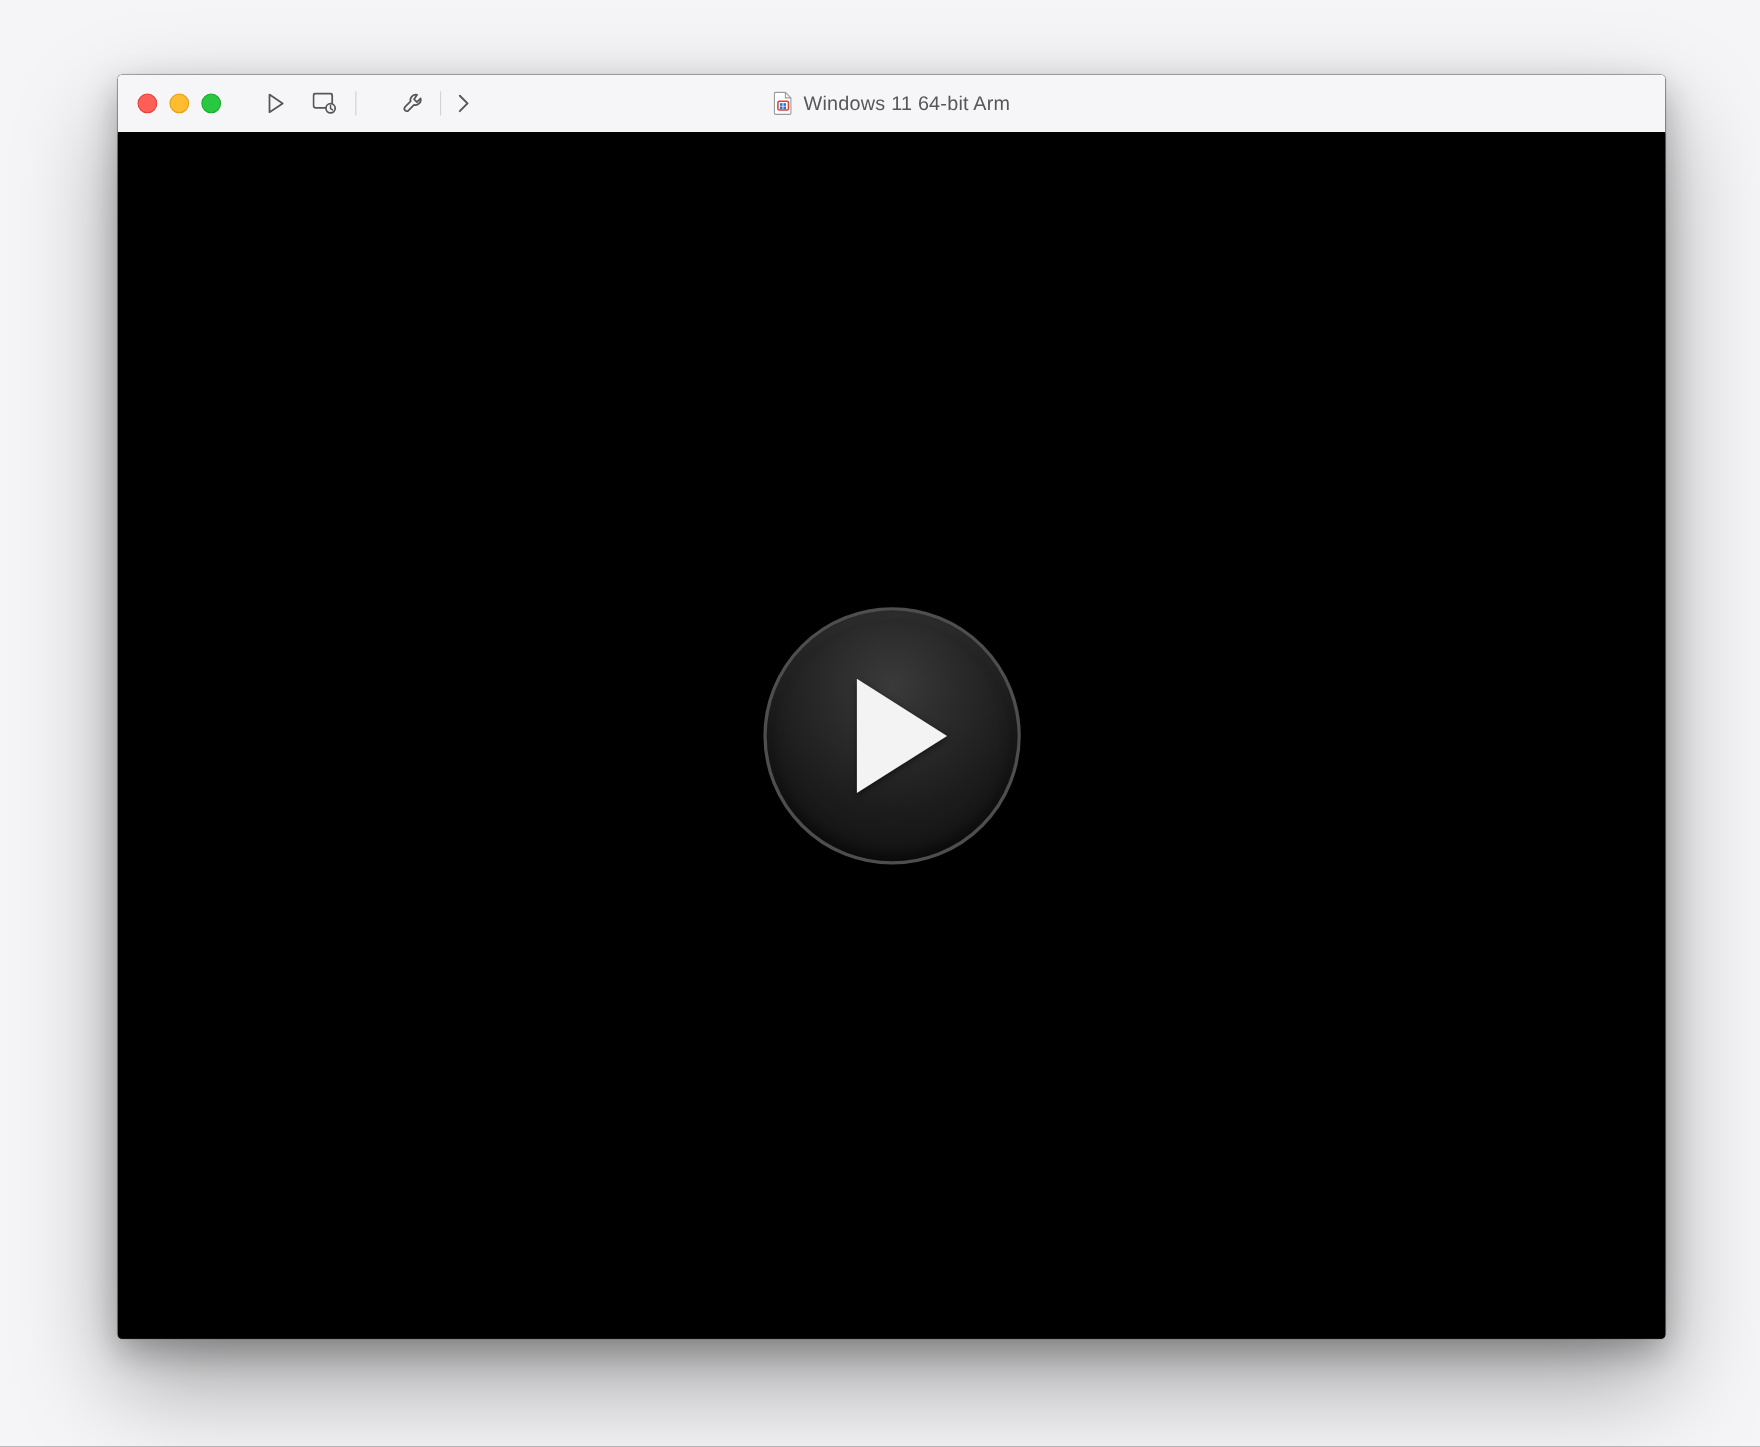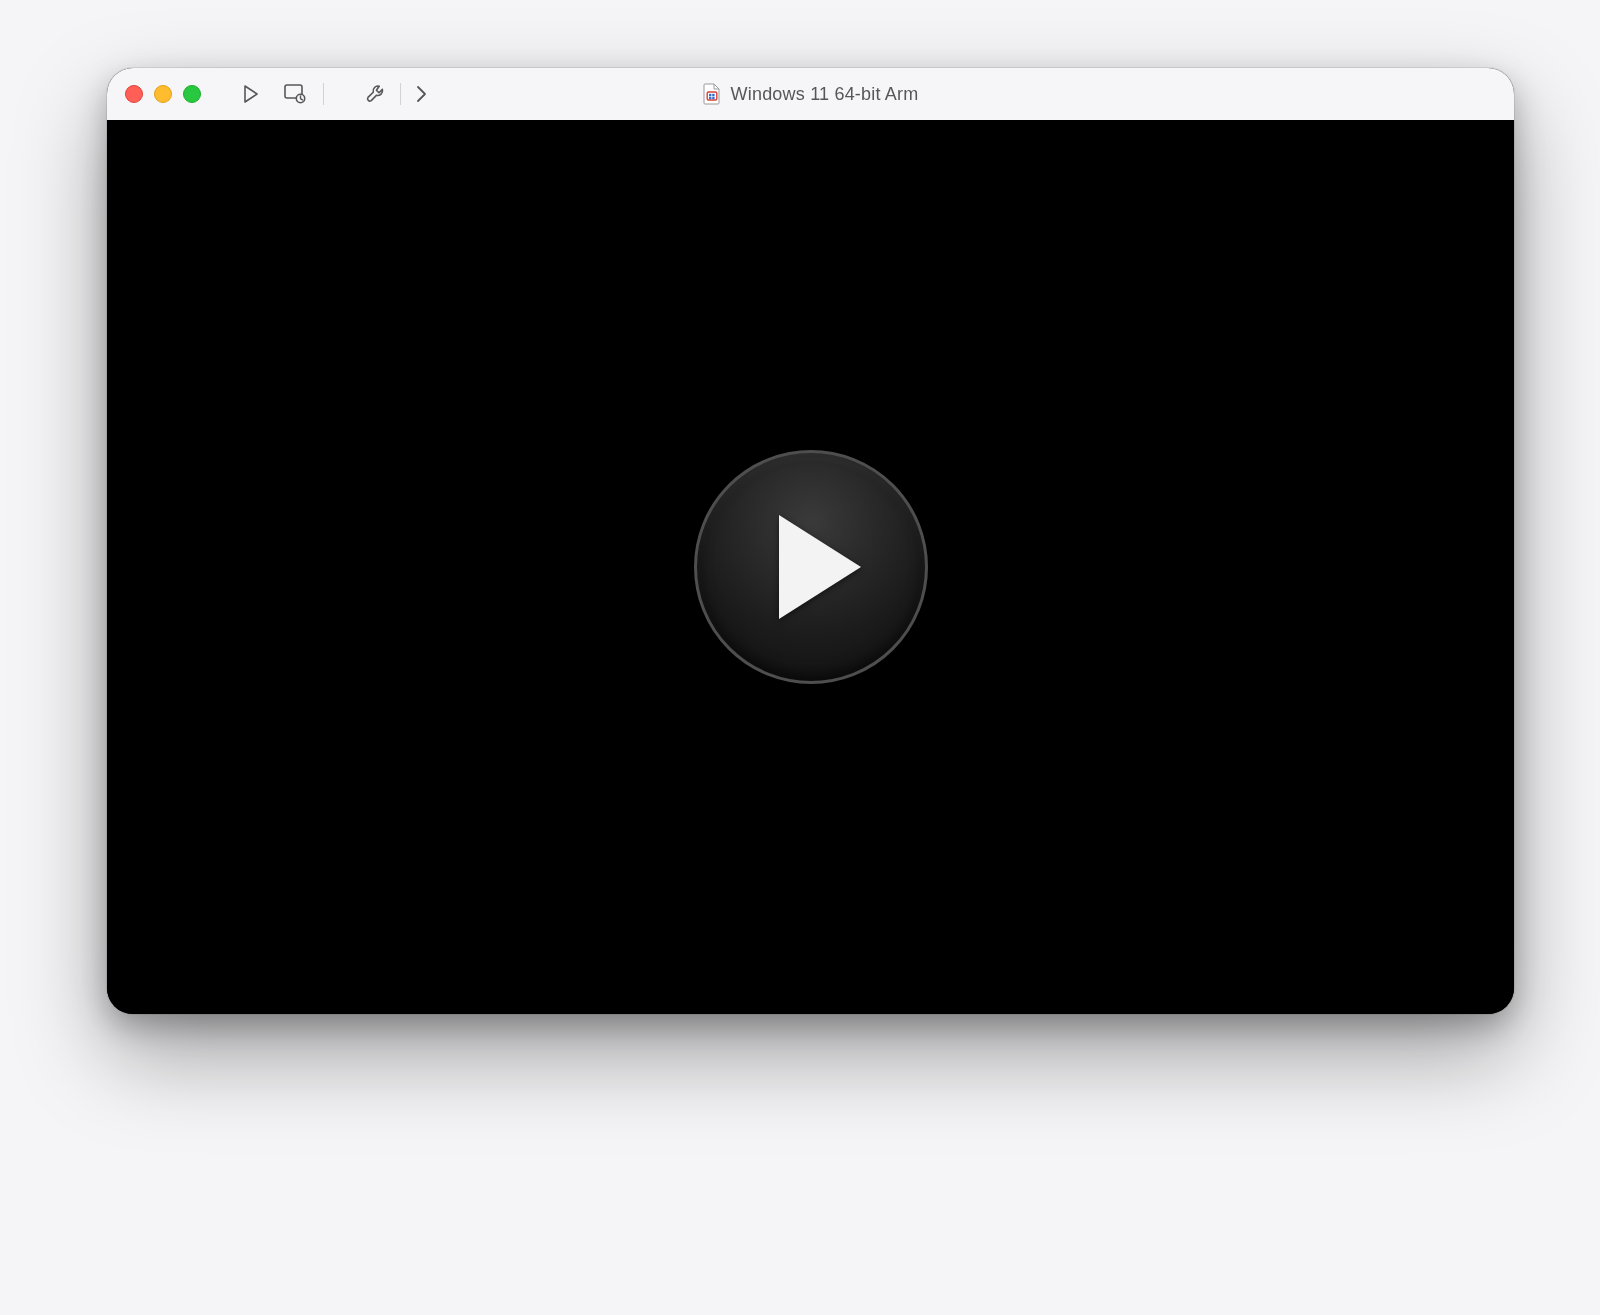--- a/index.html
+++ b/index.html
@@ -10,22 +10,22 @@
     background: #f5f5f7;
     font-family: -apple-system, "Helvetica Neue", Arial, sans-serif;
     overflow: hidden;
   }
 
   .window {
     position: absolute;
     left: 107px;
     top: 68px;
     width: 1407px;          
-    height: 946px;         
-    border-radius: 26px;
+    height: 1149px;         
+    border-radius: 4px;
     overflow: hidden;
     background: #000;
     box-shadow:
       0 40px 90px rgba(0,0,0,0.35),
       0 12px 30px rgba(0,0,0,0.25),
       0 0 0 1px rgba(0,0,0,0.08);
   }
 
   
   .titlebar {

